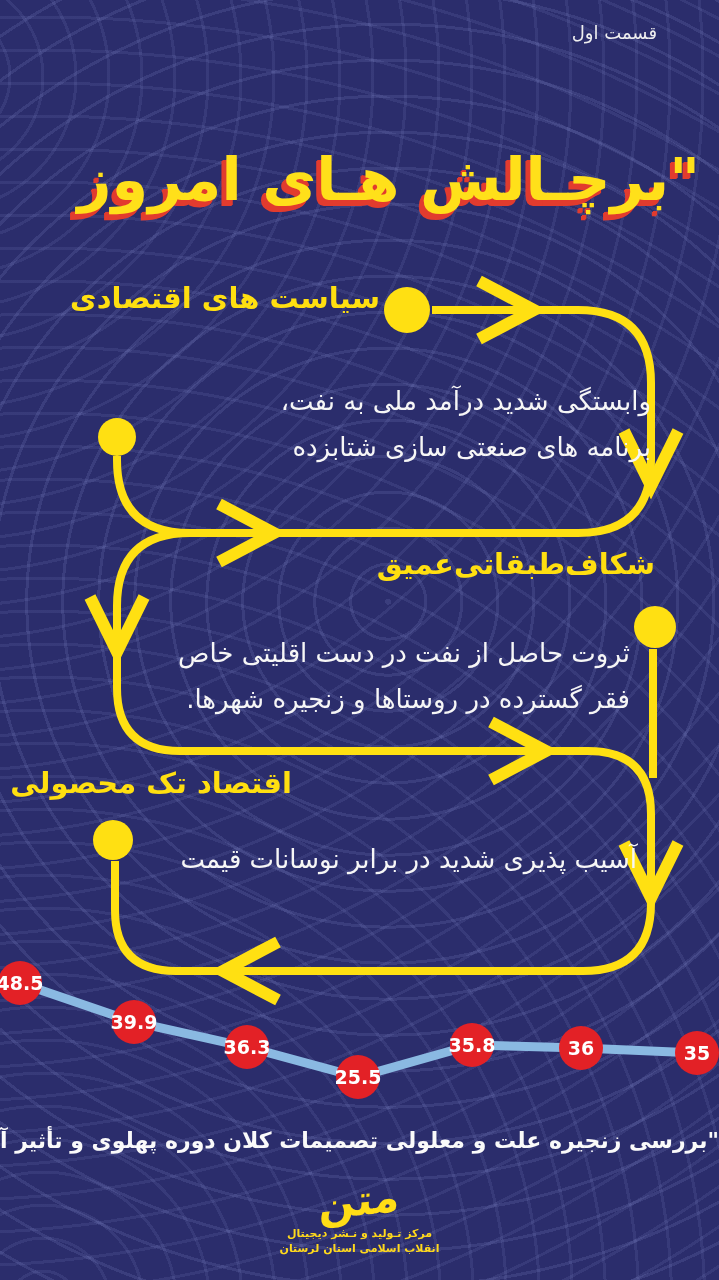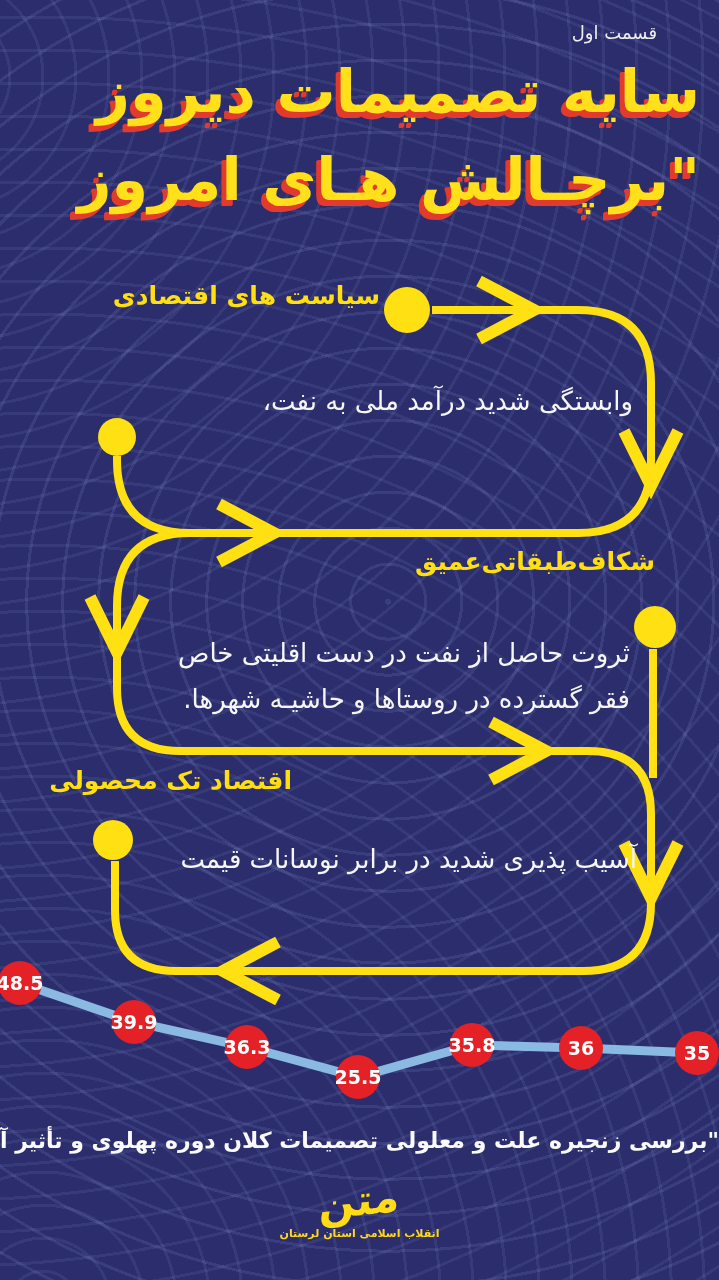--- a/index.html
+++ b/index.html
@@ -24,32 +24,32 @@
   .main-title{
     right:19px;text-align:right;
     font-size:59px;font-weight:bold;line-height:1;
     color:#ffe01a;
     text-shadow:-5px 6px 0 #e23b2e,-4px 5px 0 #e23b2e;
     white-space:nowrap;
   }
   .t1{top:62px;}
   .t2{top:150px;}
   .sec-heading{
-    font-size:25px;font-weight:bold;color:#ffdf10;
+    font-size:29px;font-weight:bold;color:#ffdf10;
     white-space:nowrap;text-align:right;
   }
   .h1{top:281px;right:339px;}
   .h2{top:547px;right:64px;}
   .h3{top:766px;right:427px;}
   .body-text{
     text-align:right;color:#f6f6f6;
     font-size:26px;line-height:46px;
     white-space:nowrap;
   }
-  .b1{top:378px;right:86px;margin-left:12px;}
+  .b1{top:378px;right:68px;margin-left:12px;}
   .b2{top:630px;right:89px;margin-left:28px;}
   .b3{top:836px;right:82px;}
   svg.overlay{position:absolute;left:0;top:0;}
   .caption{
     top:1128px;left:0;right:0;text-align:center;
     font-size:22px;font-weight:bold;color:#fafafa;
     white-space:nowrap;
   }
   .logo-block{top:1180px;left:0;right:0;text-align:center;}
   .logo-word{
@@ -105,40 +105,41 @@
     </g>
     <g fill="#ffe012" stroke="none">
       <circle cx="407" cy="310" r="23"></circle>
       <circle cx="117" cy="437" r="19"></circle>
       <circle cx="655" cy="627" r="21"></circle>
       <circle cx="113" cy="840" r="20"></circle>
     </g>
   </svg>
 
   <div class="abs kicker">قسمت اول</div>
-  <div class="abs main-title t1">سایه تصمیمات دیروز</div>
   <div class="abs main-title t2">"برچـالش هـای امروز</div>
 
   <div class="abs sec-heading h1">سیاست های اقتصادی</div>
   <div class="abs body-text b1">
     <div>وابستگی شدید درآمد ملی به نفت،</div>
+    <div>برنامه های صنعتی سازی شتابزده</div>
   </div>
 
   <div class="abs sec-heading h2">شکاف‌طبقاتی‌عمیق</div>
   <div class="abs body-text b2">
     <div>ثروت حاصل از نفت در دست اقلیتی خاص</div>
-    <div>فقر گسترده در روستاها و حاشیـه شهرها.</div>
+    <div>فقر گسترده در روستاها و زنجیره شهرها.</div>
   </div>
 
   <div class="abs sec-heading h3">اقتصاد تک محصولی</div>
   <div class="abs body-text b3">
     <div>آسیب پذیری شدید در برابر نوسانات قیمت</div>
   </div>
 
   <div class="abs caption">"بررسی زنجیره علت و معلولی تصمیمات کلان دوره پهلوی و تأثیر آن بر ایران معاصر</div>
   <div class="abs logo-block">
     <span class="logo-word">متن</span>
     <div class="org-wrap">
+      <div class="org-line">مرکز تـولید و نـشر دیجیتال</div>
       <div class="org-line">انقلاب اسلامی استان لرستان</div>
     </div>
   </div>
 
 </div>
 
 </body></html>

